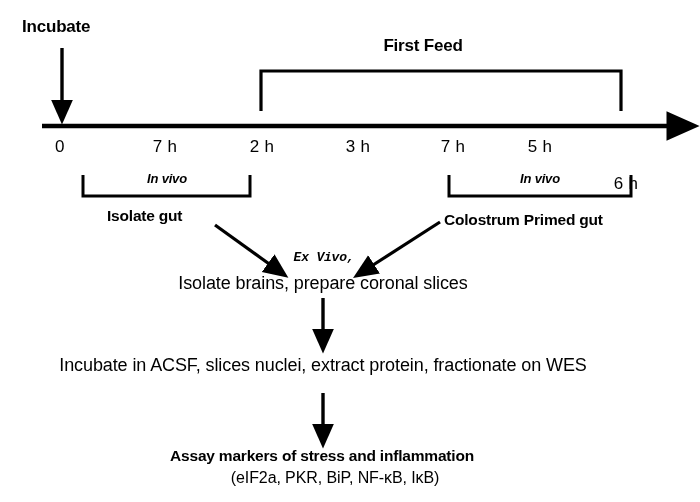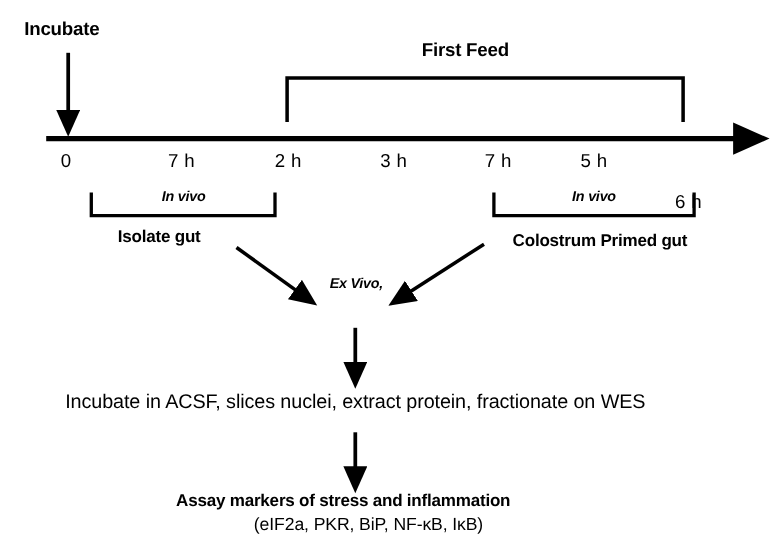--- a/index.html
+++ b/index.html
@@ -126,24 +126,25 @@
   <div class="abs tick centered" style="left:453px; top:137px;">7 h</div>
   <div class="abs tick centered" style="left:540px; top:137px;">5 h</div>
   <div class="abs tick centered" style="left:626px; top:137px;margin-top:37px;">6 h</div>
 
   <div class="abs lbl-bolditalic centered" style="left:167px; top:171px;">In vivo</div>
 
   <div class="abs lbl-bolditalic centered" style="left:540px; top:171px;">In vivo</div>
 
   <div class="abs lbl-bold-sm" style="left:107px; top:207px;">Isolate  gut</div>
 
-  <div class="abs lbl-bold-sm" style="left:444px; top:211px;margin-left:22px;">Colostrum Primed gut</div>
+  <div class="abs lbl-bold-sm" style="left:444px; top:211px;">Colostrum Primed gut</div>
 
-  <div class="abs lbl-bolditalic centered" style="left:324px; top:250px;">Ex Vivo,</div>
+  <div class="abs lbl-bolditalic centered" style="left:324px; top:250px;font-family:Liberation Mono, monospace;">Ex Vivo,</div>
 
+  <div class="abs body-txt centered" style="left:323px; top:273px;">Isolate brains, prepare coronal slices</div>
 
   <div class="abs body-txt centered" style="left:323px; top:355px;">Incubate in ACSF, slices nuclei, extract protein, fractionate on WES</div>
 
-  <div class="abs lbl-bold-sm centered" style="left:312px; top:447px;">Assay markers of stress and inflammation</div>
+  <div class="abs lbl-bold-sm centered" style="left:322px; top:447px;">Assay markers of stress and inflammation</div>
 
   <div class="abs body-sm centered" style="left:323px; top:469px;">(eIF2a, PKR, BiP, NF-κB, IκB)</div>
 
 </div>
 
 </body></html>

